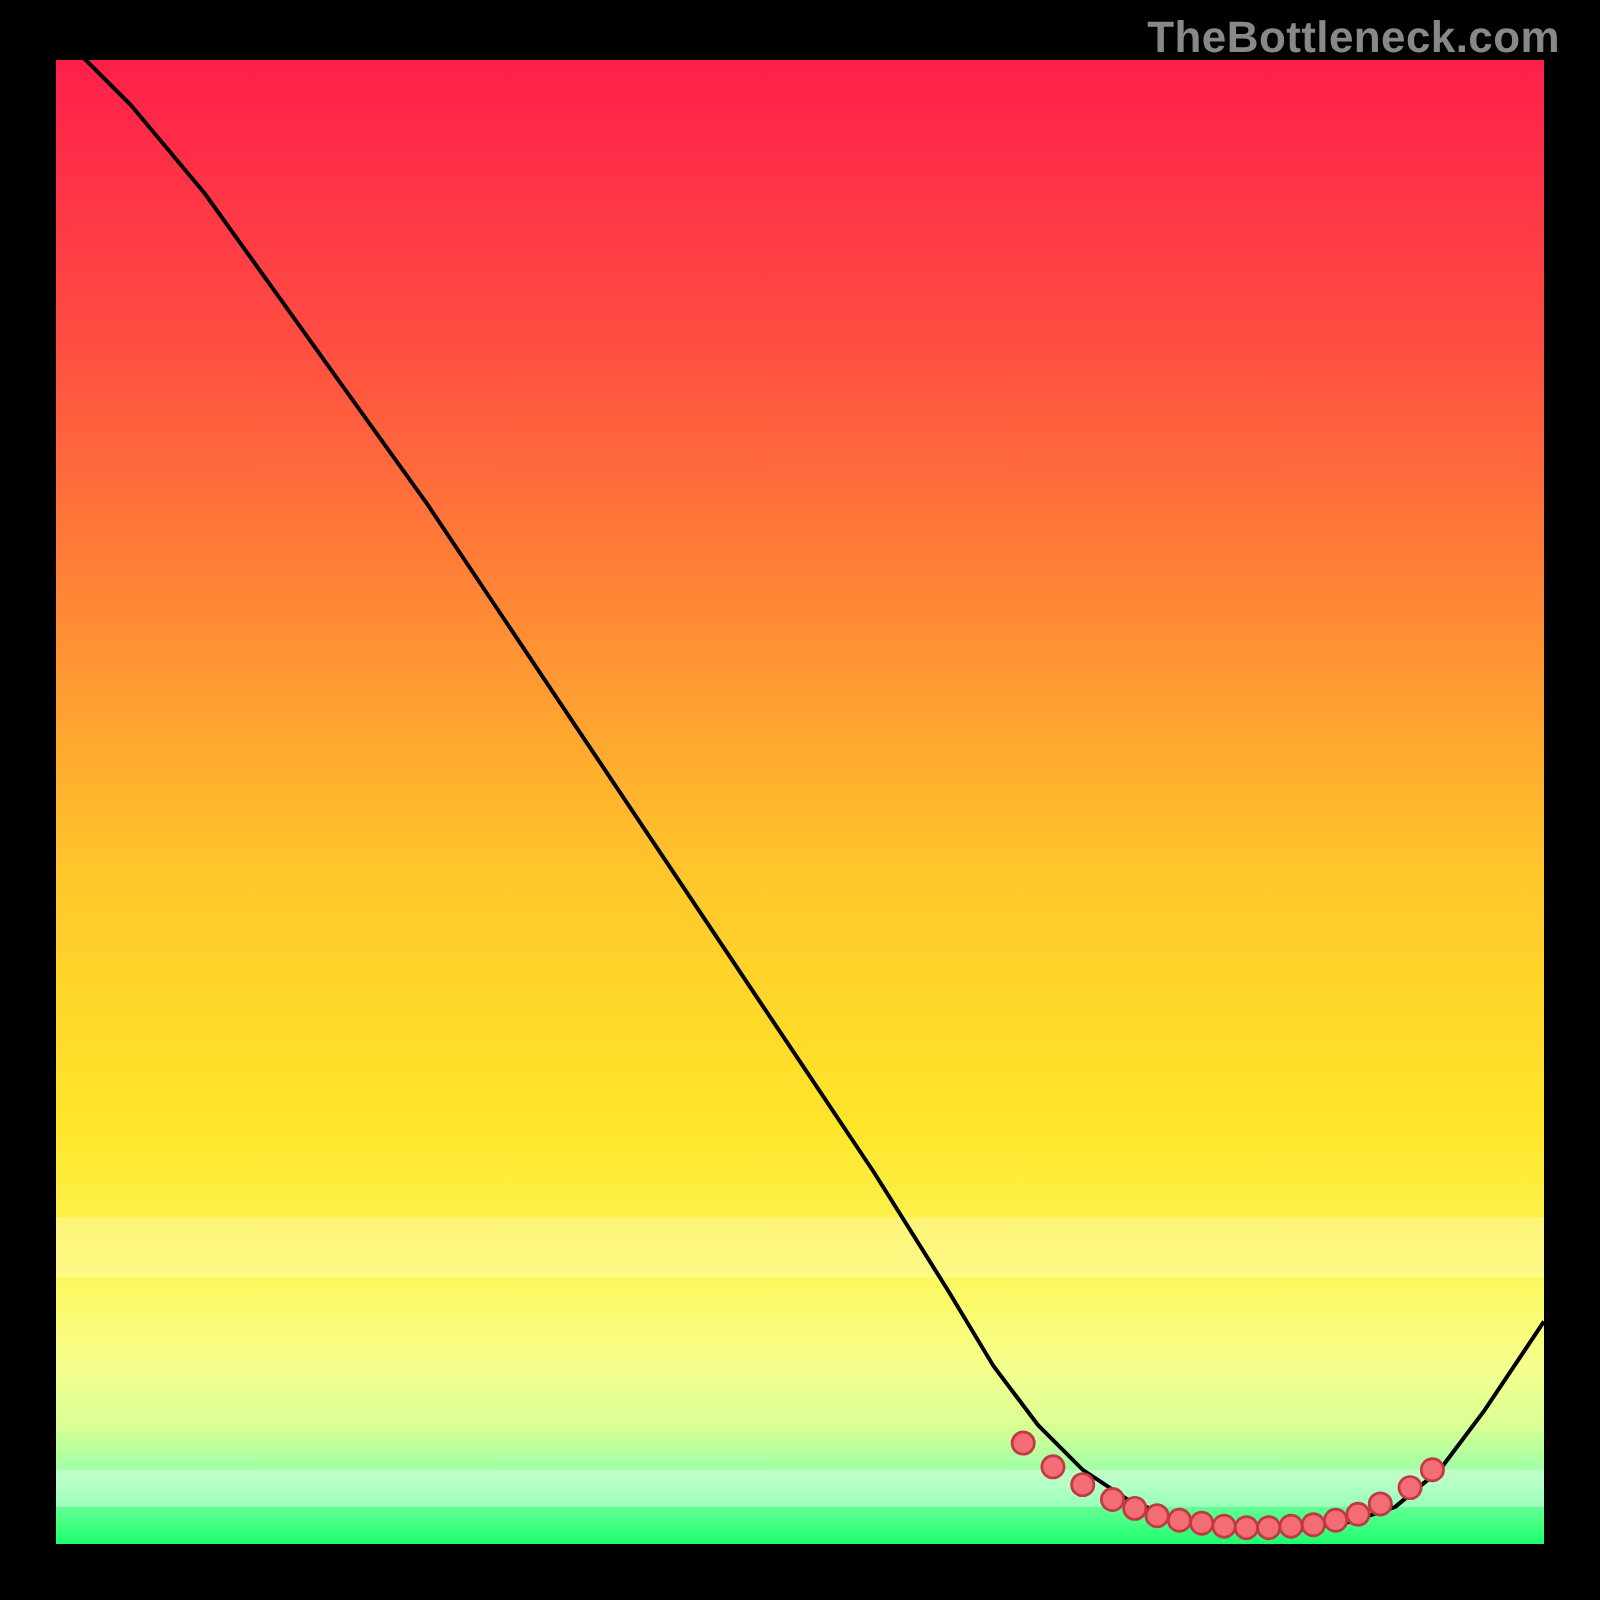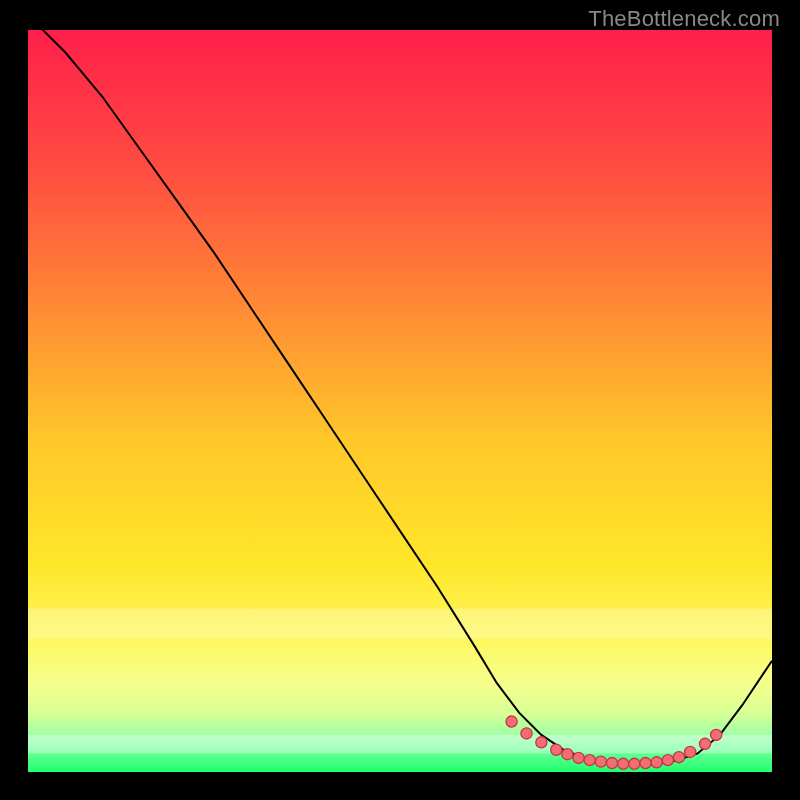--- a/index.html
+++ b/index.html
@@ -14,21 +14,21 @@
     position: relative;
     width: 800px;
     height: 800px;
   }
   .attribution {
     position: absolute;
     top: 6px;
     right: 20px;
     font-family: Arial, Helvetica, sans-serif;
     font-size: 22px;
-    font-weight: 400;
+    font-weight: 700;
     color: #8a8787;
     letter-spacing: 0.2px;
     z-index: 3;
   }
   .plot-wrap {
     position: absolute;
     left: 28px;
     top: 30px;
     width: 744px;
     height: 742px;

